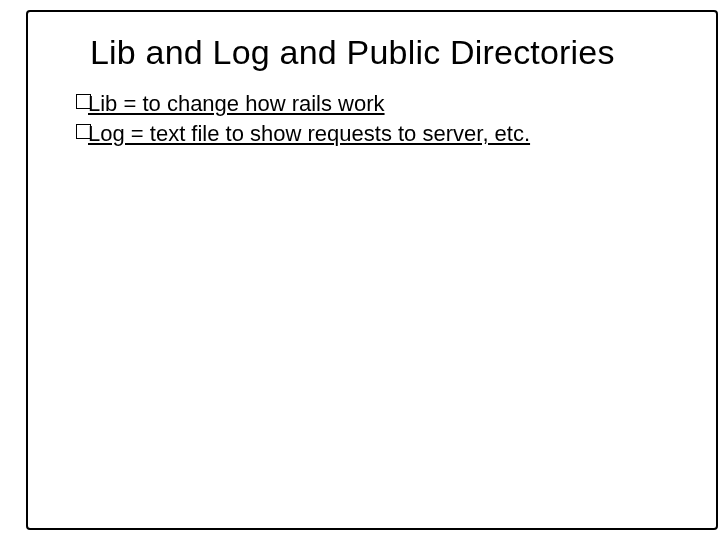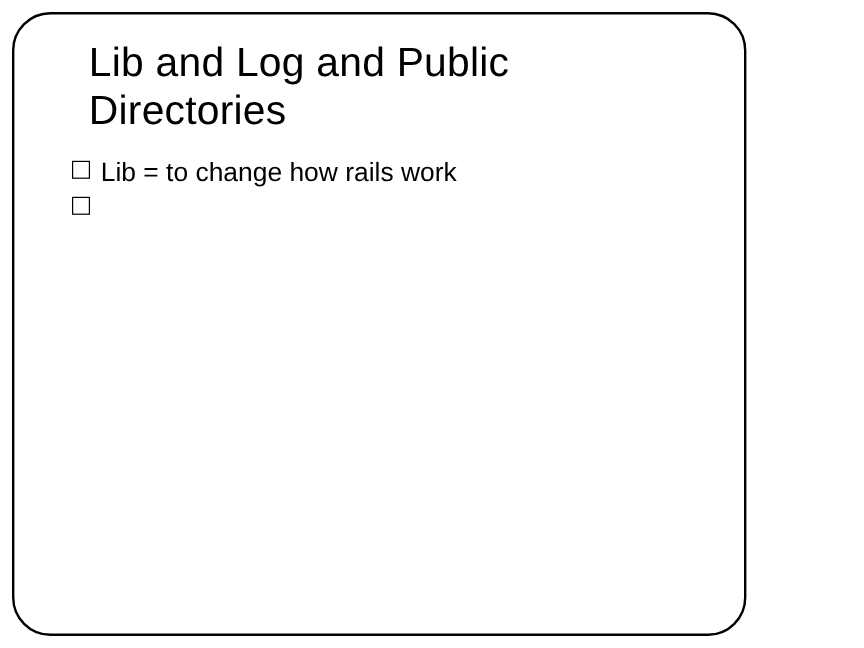--- a/index.html
+++ b/index.html
@@ -1,45 +1,46 @@
 <!DOCTYPE html>
 <html><head>
 <meta charset="utf-8">
 <style>
   * { margin: 0; padding: 0; box-sizing: border-box; }
   html, body { width: 720px; height: 540px; background: #fff; font-family: Arial, Helvetica, sans-serif; }
   .slide {
     position: absolute;
-    left: 10px;
+    left: 26px;
     top: 10px;
-    width: 612px;
+    width: 692px;
     height: 520px;
     border: 2px solid #000;
-    border-radius: 32px;
+    border-radius: 4px;
     padding: 20px 28px 20px 48px;
   }
   .title {
     font-size: 34px;
     font-weight: 400;
     line-height: 1.18;
     color: #000;
     margin-left: 14px;
     margin-bottom: 18px;
     letter-spacing: 0.2px;
   }
   .bullets {
     list-style: none;
     font-size: 22px;
     line-height: 1.28;
     color: #000;
   }
   .bullets li {
     position: relative;
-    padding-left: 24px;
+    padding-left: 12px;
     margin-bottom: 2px;
+    text-decoration: underline;
   }
   .bullet-mark {
     position: absolute;
     left: 0;
     top: 4px;
     width: 15px;
     height: 15px;
     border: 1.6px solid #000;
     display: inline-block;
   }
@@ -49,15 +50,16 @@
 
 <div class="slide">
   <h1 class="title">Lib and Log and Public Directories</h1>
   <ul class="bullets">
     <li>
       <span class="bullet-mark"></span>
       <span>Lib = to change how rails work</span>
     </li>
     <li>
       <span class="bullet-mark"></span>
+      <span>Log = text file to show requests to server, etc.</span>
     </li>
   </ul>
 </div>
 
 </body></html>

